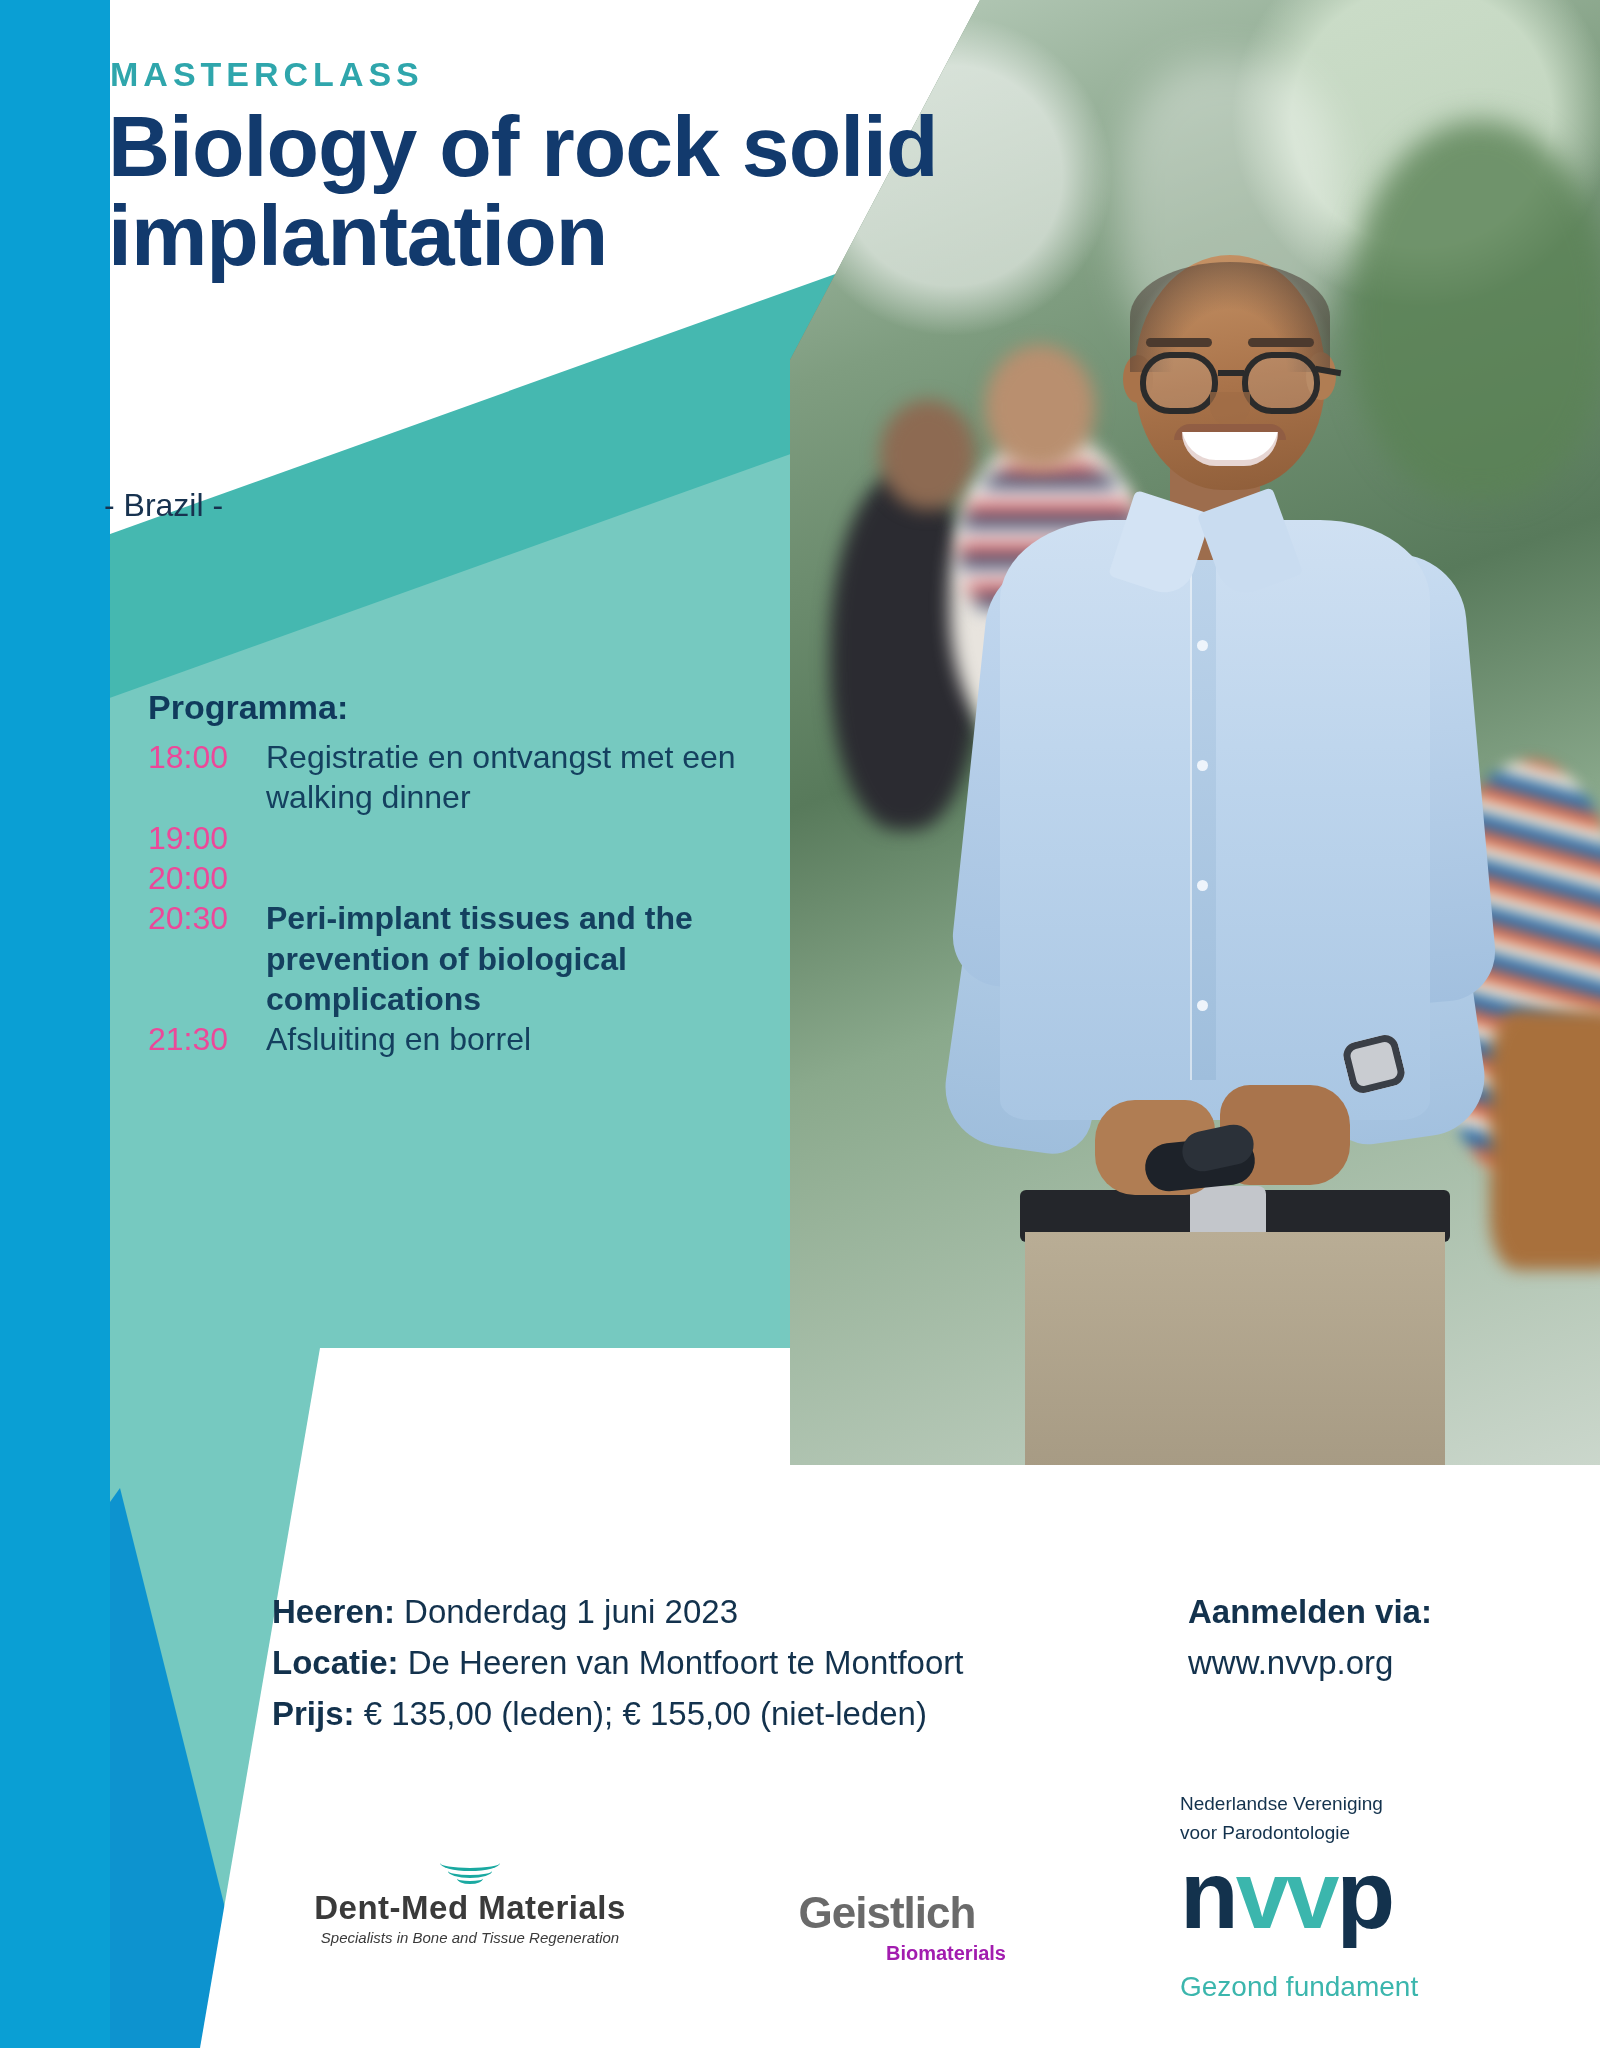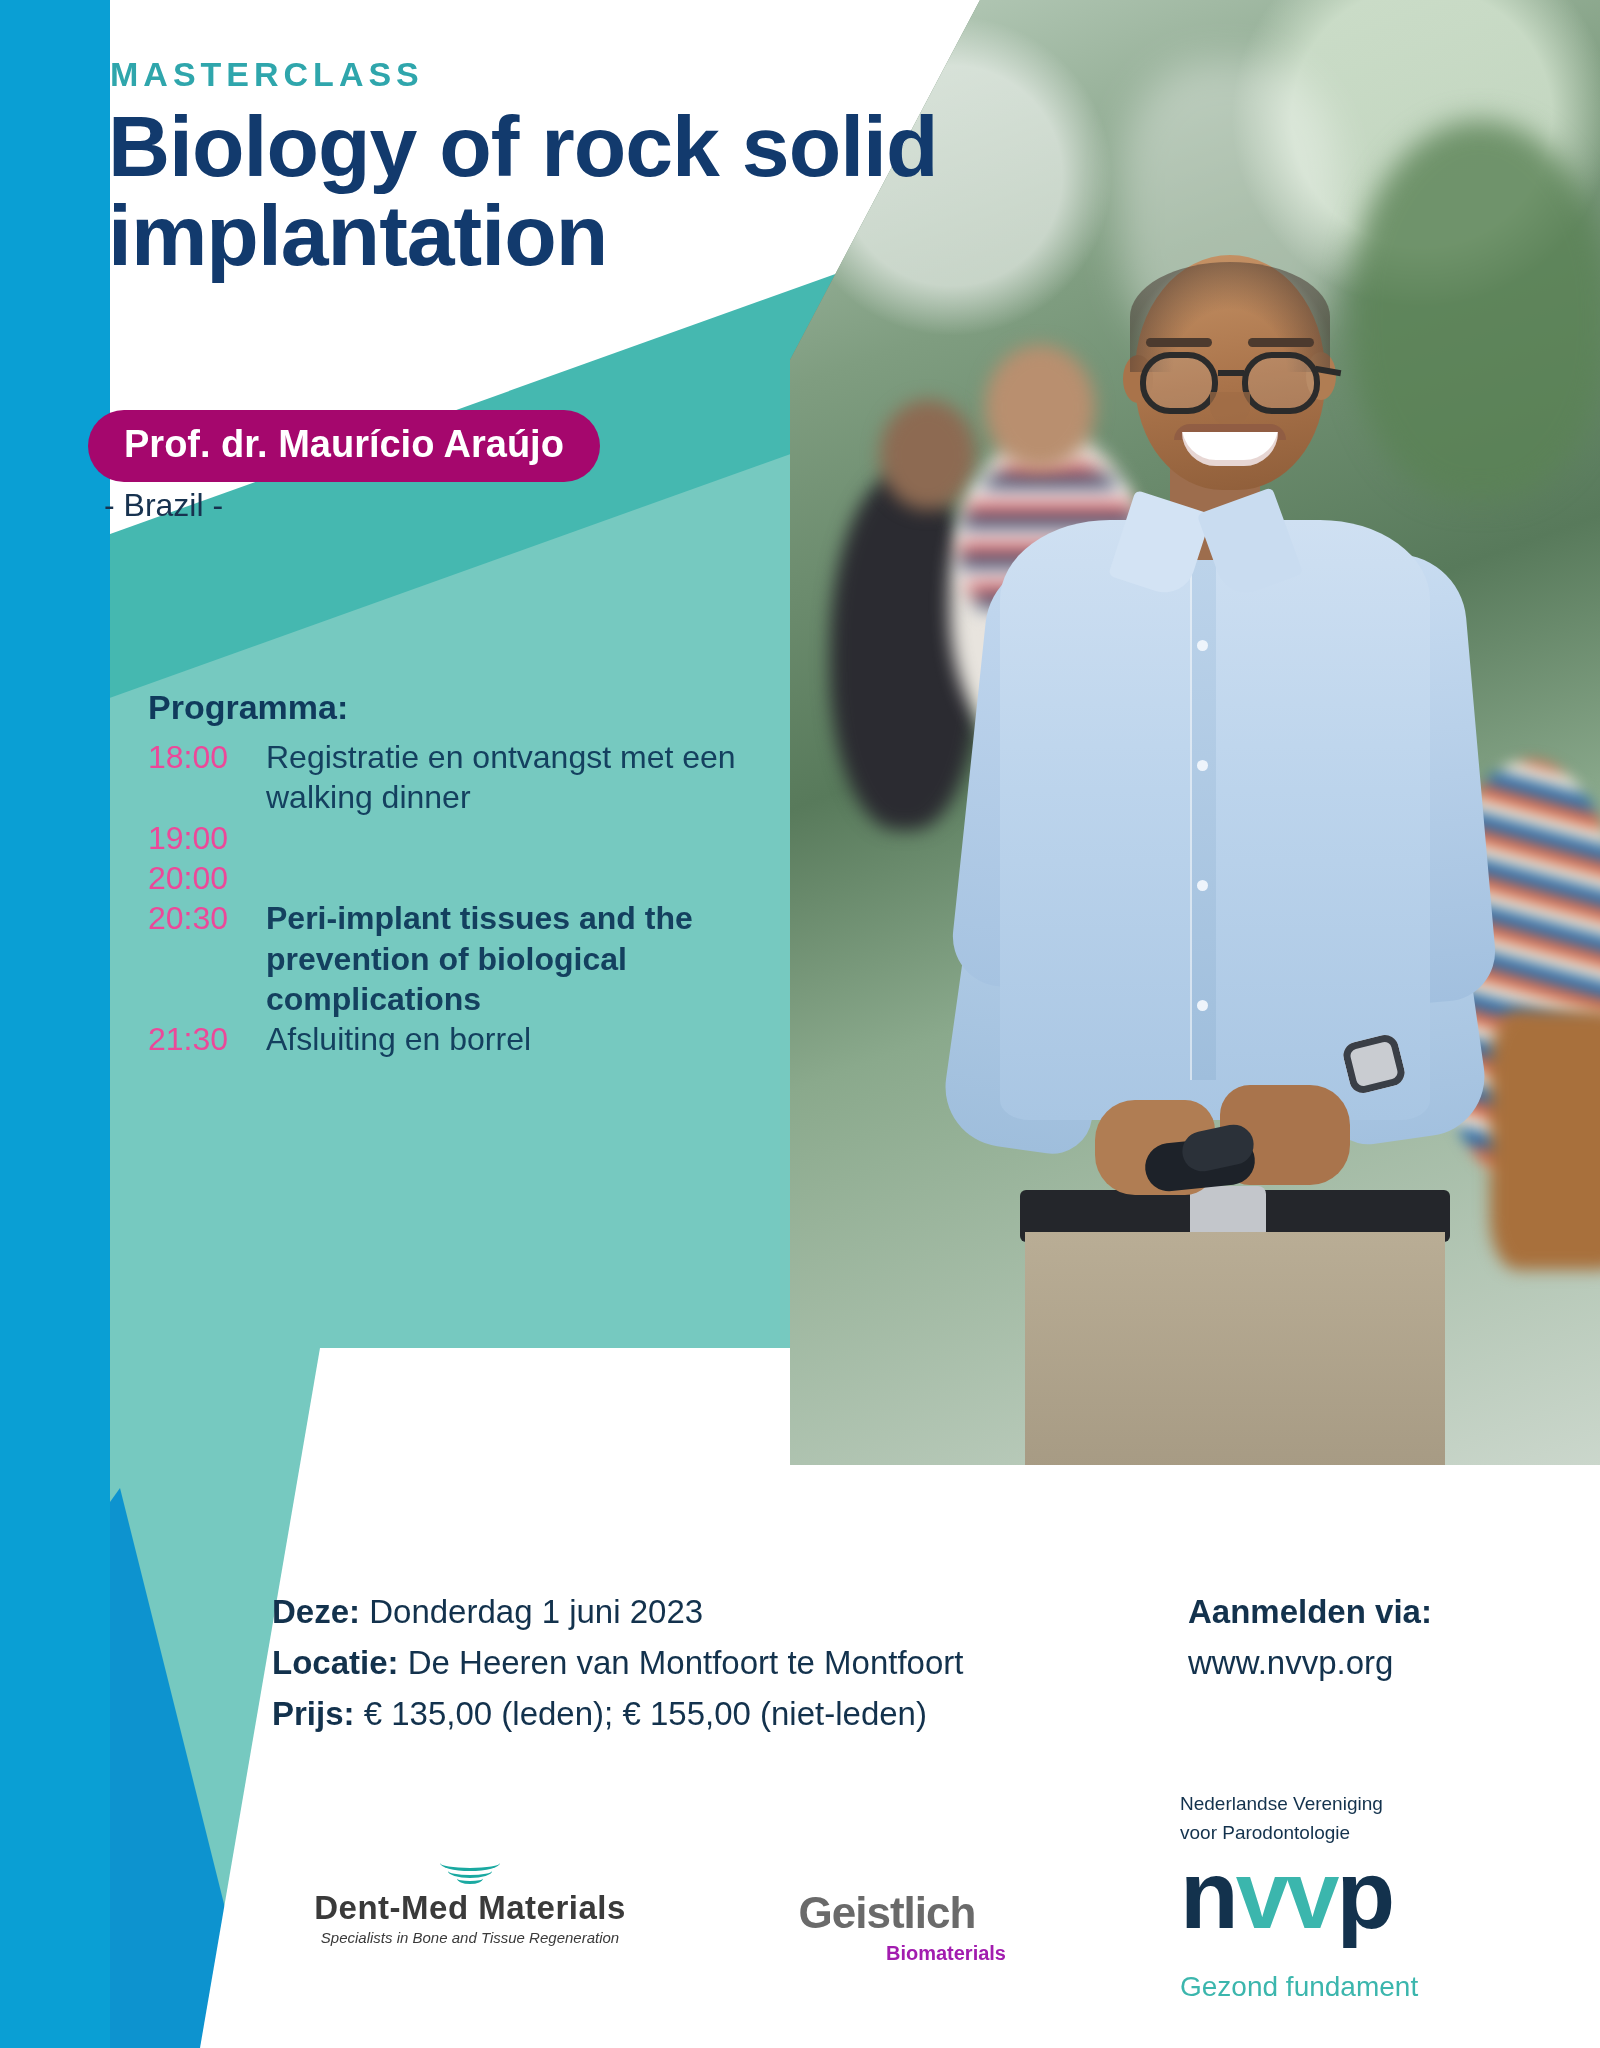--- a/index.html
+++ b/index.html
@@ -306,21 +306,20 @@
       <div class="m-handL"></div>
       <div class="m-handR"></div>
       <div class="m-sunglasses"></div>
       <div class="m-sunglasses2"></div>
       <div class="m-watch"></div>
     </div>
   </div>
 
   <div class="masterclass">MASTERCLASS</div>
   <div class="title">Biology of rock solid implantation</div>
-  <div class="speaker-pill">Prof. dr. Maurício Araújo</div>
   <div class="country">- Brazil -</div>
 
   <div class="prog">
     <div class="prog-title">Programma:</div>
 
     <div class="prog-row">
       <div class="prog-time">18:00</div>
       <div class="prog-desc">Registratie en ontvangst met een walking dinner</div>
     </div>
     <div class="prog-row">
@@ -334,21 +333,21 @@
       <div class="prog-desc b">Peri-implant tissues and the prevention of biological complications</div>
     </div>
     <div class="prog-row">
       <div class="prog-time">21:30</div>
       <div class="prog-desc">Afsluiting en borrel</div>
     </div>
   </div>
 
   <div class="details">
     <div>
-      <b>Deze:</b>
+      <b>Heeren:</b>
       <span>Donderdag 1 juni 2023</span>
     </div>
     <div>
       <b>Locatie:</b>
       <span>De Heeren van Montfoort te Montfoort</span>
     </div>
     <div>
       <b>Prijs:</b>
       <span>€ 135,00 (leden); € 155,00 (niet-leden)</span>
     </div>

